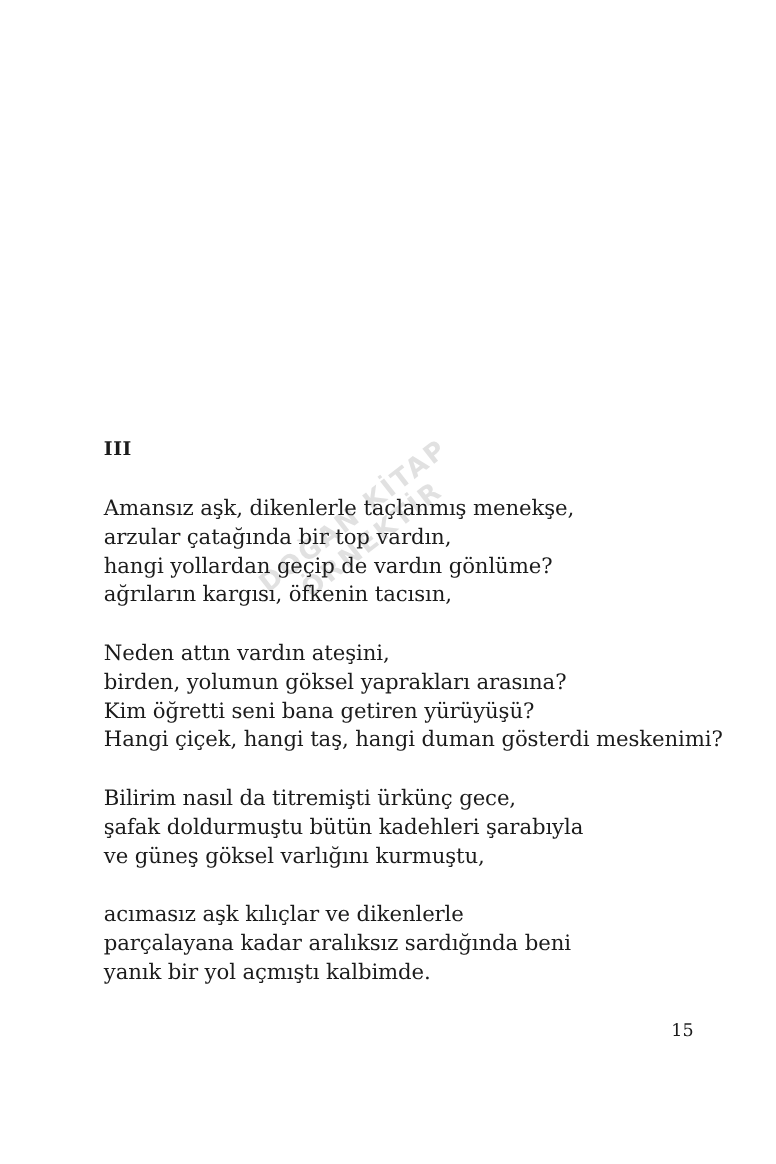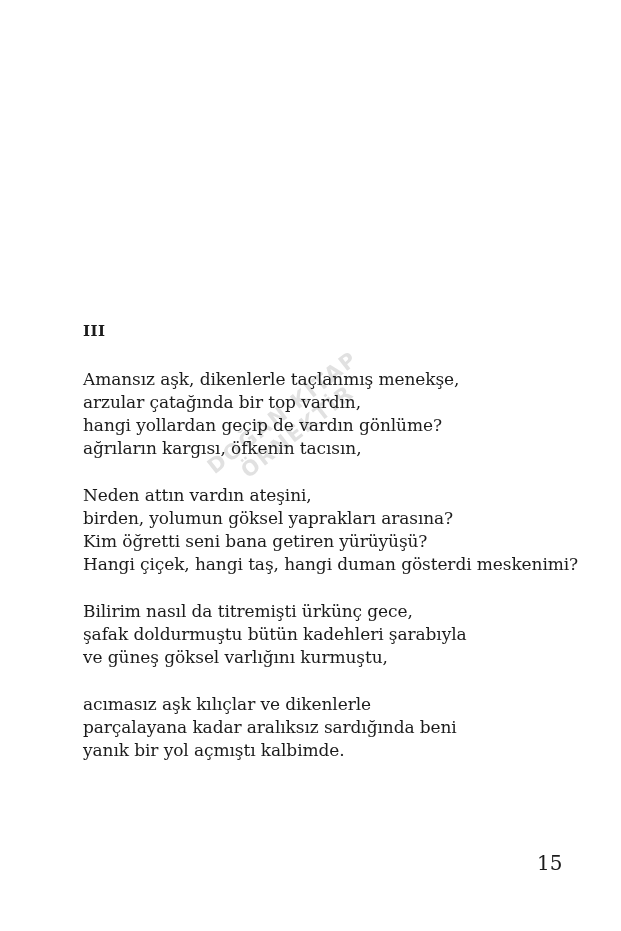--- a/index.html
+++ b/index.html
@@ -18,21 +18,21 @@
     .page {
       position: absolute;
       left: 0; top: 0;
       width: 621px;
       height: 931px;
       background: #ffffff;
     }
     .poem {
       position: absolute;
       left: 83px;
-      top: 320px;
+      top: 348px;
       width: 460px;
     }
     .poem-title {
       font-size: 15px;
       font-weight: bold;
       line-height: 23px;
       margin: 0 0 25px 0;
       letter-spacing: 0.5px;
     }
     .stanza {
@@ -41,22 +41,22 @@
     .line {
       display: block;
       font-size: 17px;
       line-height: 23px;
       white-space: nowrap;
       letter-spacing: -0.1px;
     }
     .page-number {
       position: absolute;
       left: 537px;
-      top: 853px;
-      font-size: 20px;
+      top: 815px;
+      font-size: 14px;
       line-height: 20px;
     }
     .watermark {
       position: absolute;
       left: 190px;
       top: 398px;
       width: 200px;
       transform: rotate(-38deg);
       transform-origin: center center;
       text-align: center;

